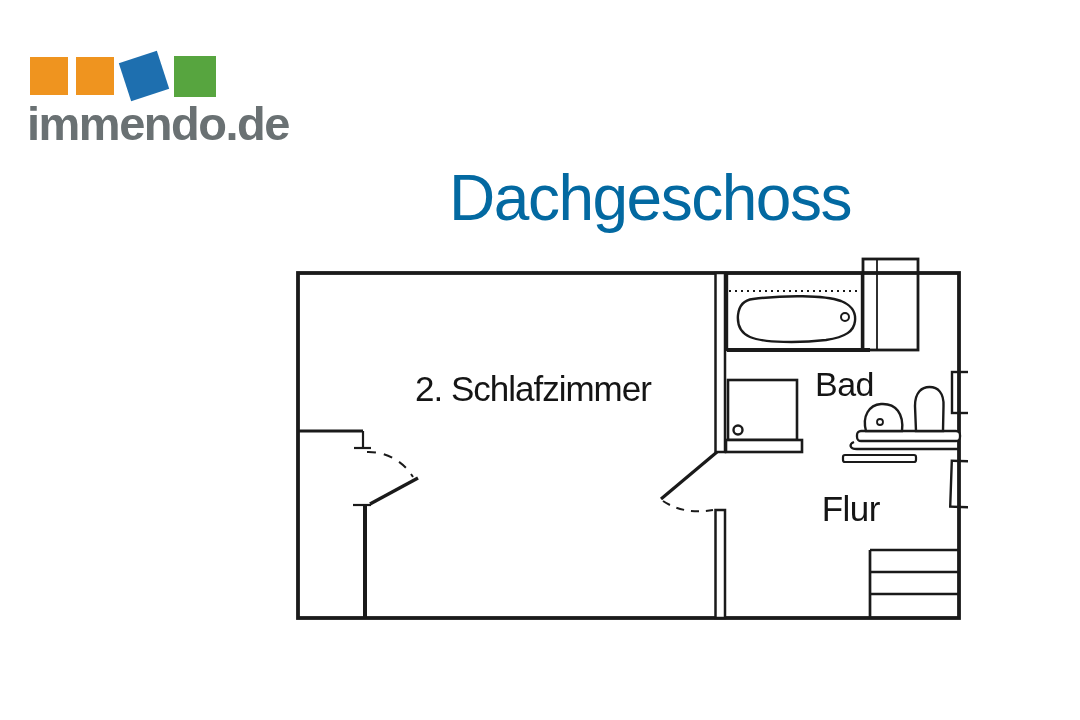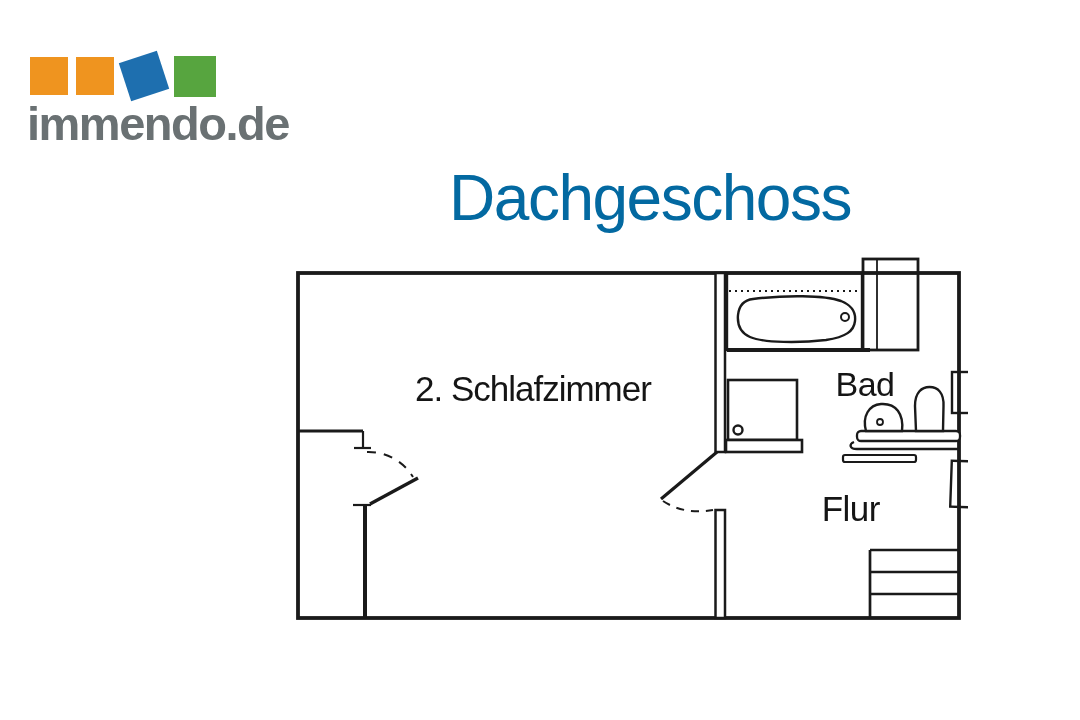--- a/index.html
+++ b/index.html
@@ -8,21 +8,21 @@
     font-family:"Liberation Sans", sans-serif;overflow:hidden;
   }
   .logo-svg{position:absolute;left:0;top:0;}
   .logo-text{font-weight:bold;letter-spacing:-1.5px;}
   .page-title{
     position:absolute;left:290px;top:166px;width:720px;text-align:center;
     font-size:64px;line-height:1;color:#0369a1;letter-spacing:-1.5px;
   }
   .room-label{position:absolute;color:#151515;line-height:1;}
   .label-bedroom{left:415px;top:371px;width:240px;font-size:35px;letter-spacing:-1px;}
-  .label-bad{left:815px;top:367px;width:100px;text-align:center;font-size:34px;letter-spacing:-0.5px;}
+  .label-bad{left:815px;top:367px;width:100px;font-size:34px;letter-spacing:-0.5px;}
   .label-flur{left:780px;top:491px;width:100px;text-align:right;font-size:35px;letter-spacing:-0.5px;}
   .plan{position:absolute;left:0;top:0;}
   .plan *{vector-effect:none;}
   .ln{stroke:#1a1a1a;fill:none;stroke-linejoin:miter;}
   .white{fill:#ffffff;stroke:#1a1a1a;}
 </style>
 </head>
 <body>
 
 <div class="screen">

